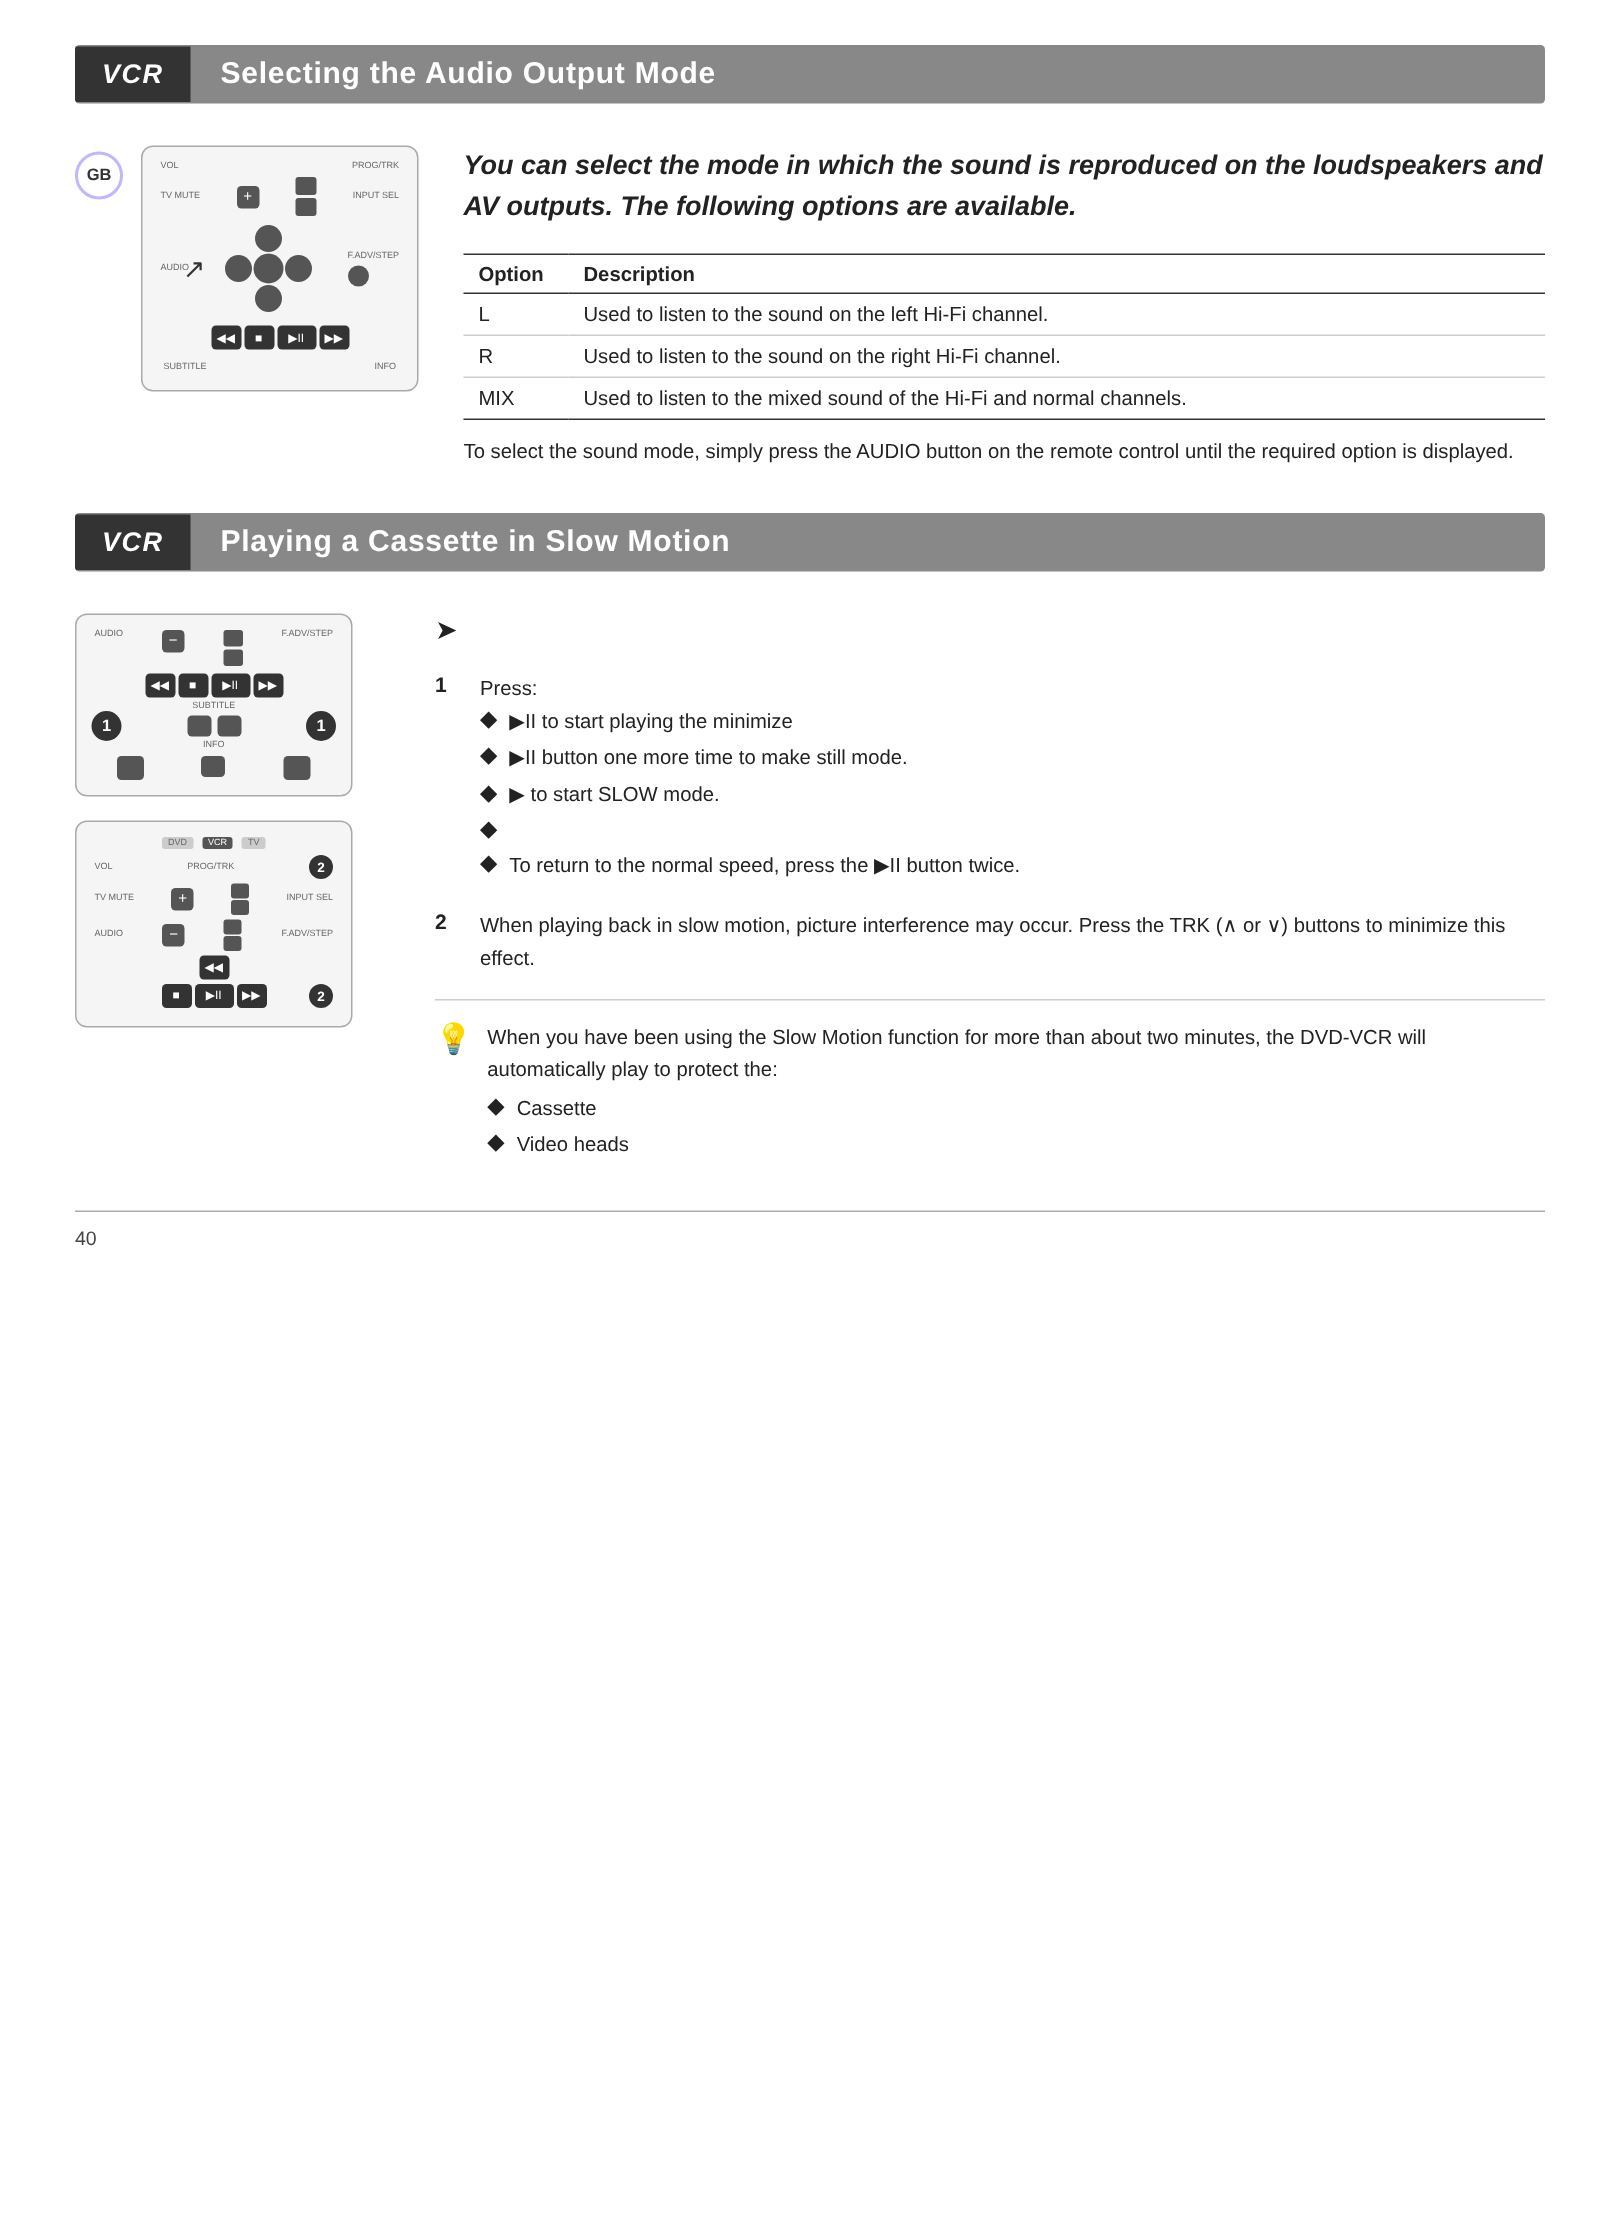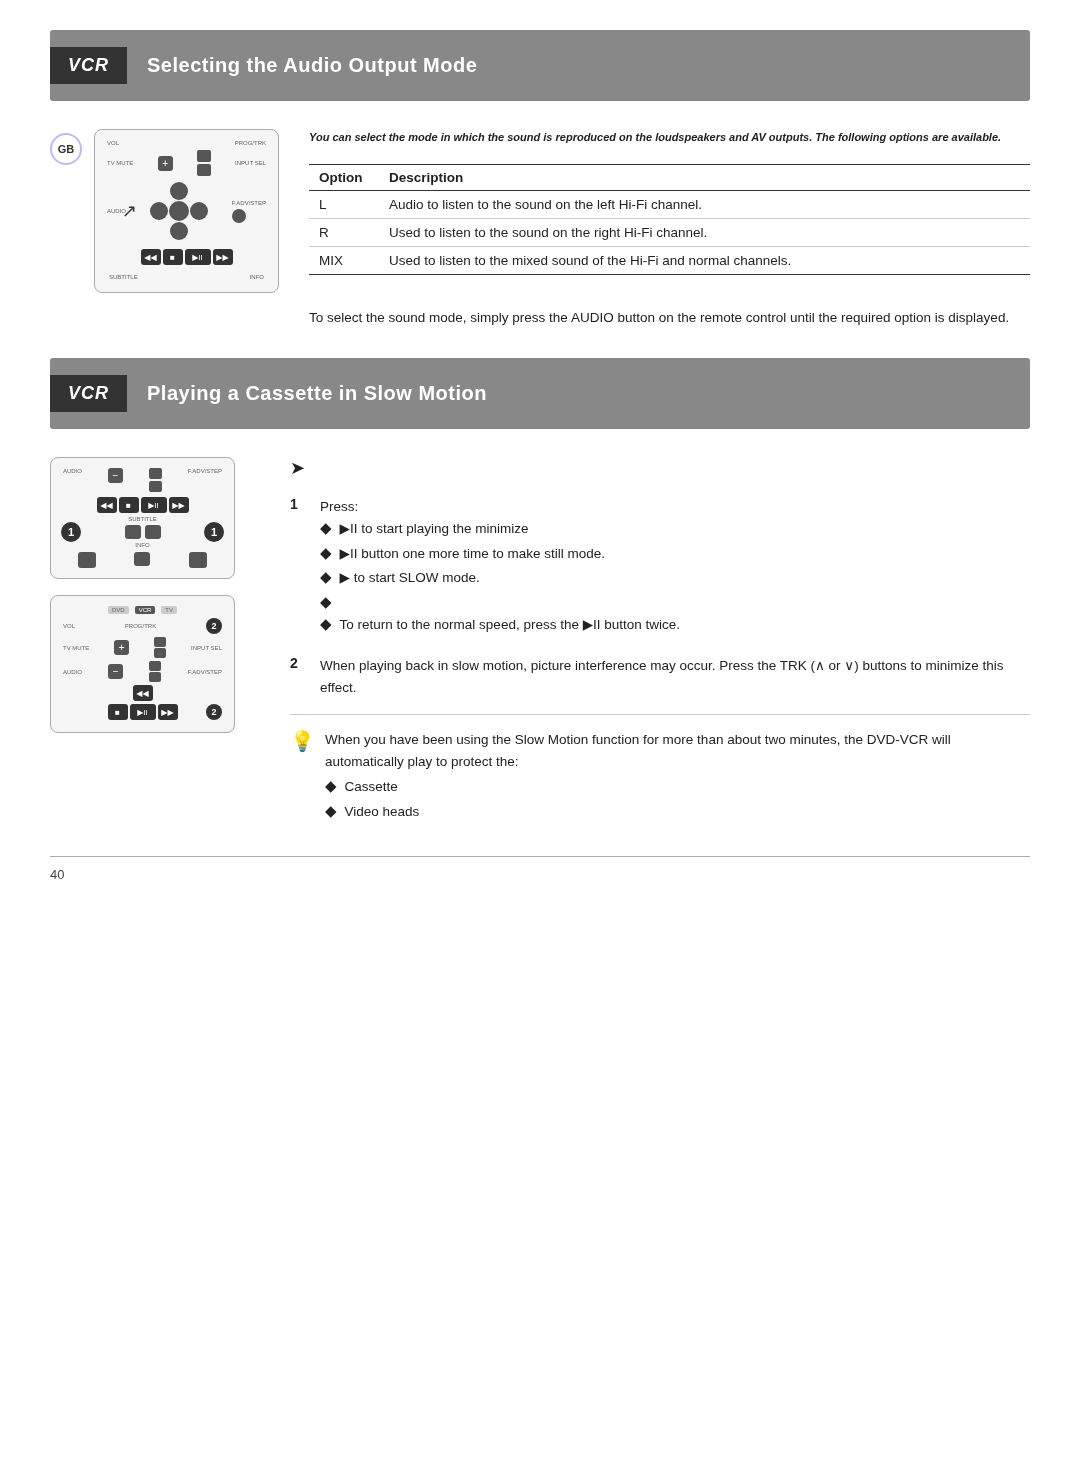--- a/index.html
+++ b/index.html
@@ -28,21 +28,21 @@
       font-weight: bold;
       font-size: 18px;
       padding: 8px 18px;
       letter-spacing: 1px;
       font-style: italic;
     }
     .section-header .section-title {
       color: #fff;
       font-weight: bold;
       font-size: 20px;
-      padding: 24px 20px;
+      padding: 8px 20px;
       letter-spacing: 0.5px;
     }
 
     
     .section1-content {
       display: flex;
       gap: 30px;
       margin-bottom: 30px;
     }
     .section1-left {
@@ -162,21 +162,21 @@
       align-items: center;
       font-size: 13px;
       margin-bottom: 8px;
       gap: 4px;
     }
 
     
     .intro-text {
       font-style: italic;
       font-weight: bold;
-      font-size: 11px;
+      font-size: 18px;
       margin-bottom: 18px;
       line-height: 1.5;
     }
     .options-table {
       width: 100%;
       border-collapse: collapse;
       font-size: 13.5px;
     }
     .options-table th {
       border-top: 1.5px solid #333;
@@ -205,21 +205,21 @@
     .note-row {
       display: flex;
       align-items: flex-start;
       font-size: 13px;
       margin-top: 4px;
       padding-left: 10px;
     }
 
     .audio-instruction {
       font-size: 13.5px;
-      margin-top: 32px;
+      margin-top: 10px;
       line-height: 1.6;
     }
 
     
     .section2-content {
       display: flex;
       gap: 30px;
     }
     .section2-left {
       min-width: 210px;
@@ -434,21 +434,21 @@
     <table class="options-table">
       <thead>
         <tr>
           <th>Option</th>
           <th>Description</th>
         </tr>
       </thead>
       <tbody>
         <tr>
           <td>L</td>
-          <td>Audio to listen to the sound on the left Hi-Fi channel.</td>
+          <td>Used to listen to the sound on the left Hi-Fi channel.</td>
         </tr>
         <tr>
           <td>R</td>
           <td>Used to listen to the sound on the right Hi-Fi channel.</td>
         </tr>
         <tr>
           <td>MIX</td>
           <td>Used to listen to the mixed sound of the Hi-Fi and normal channels.</td>
         </tr>
       </tbody>

